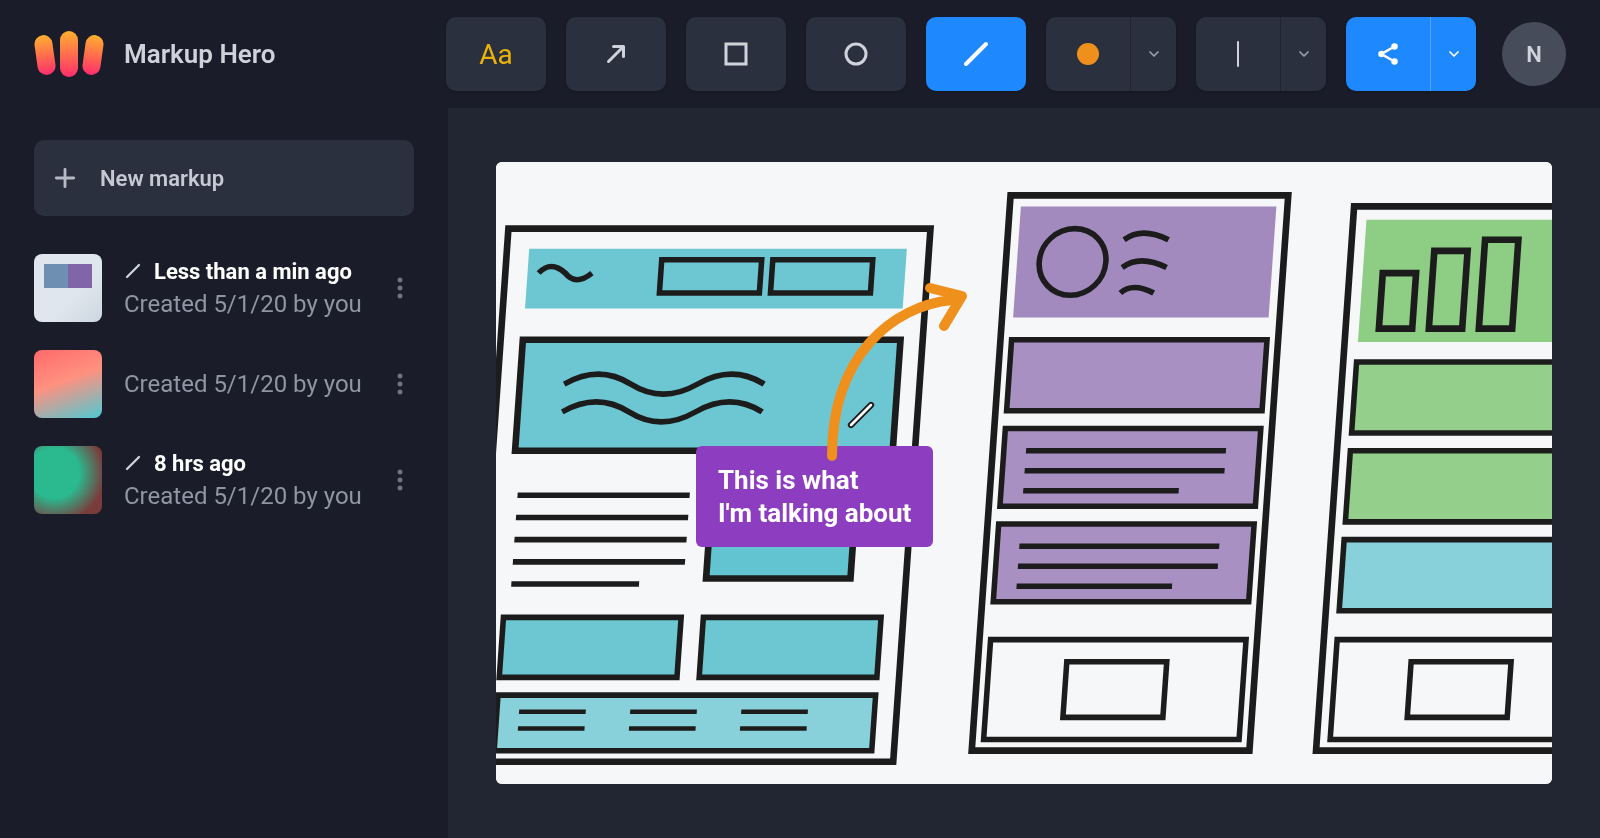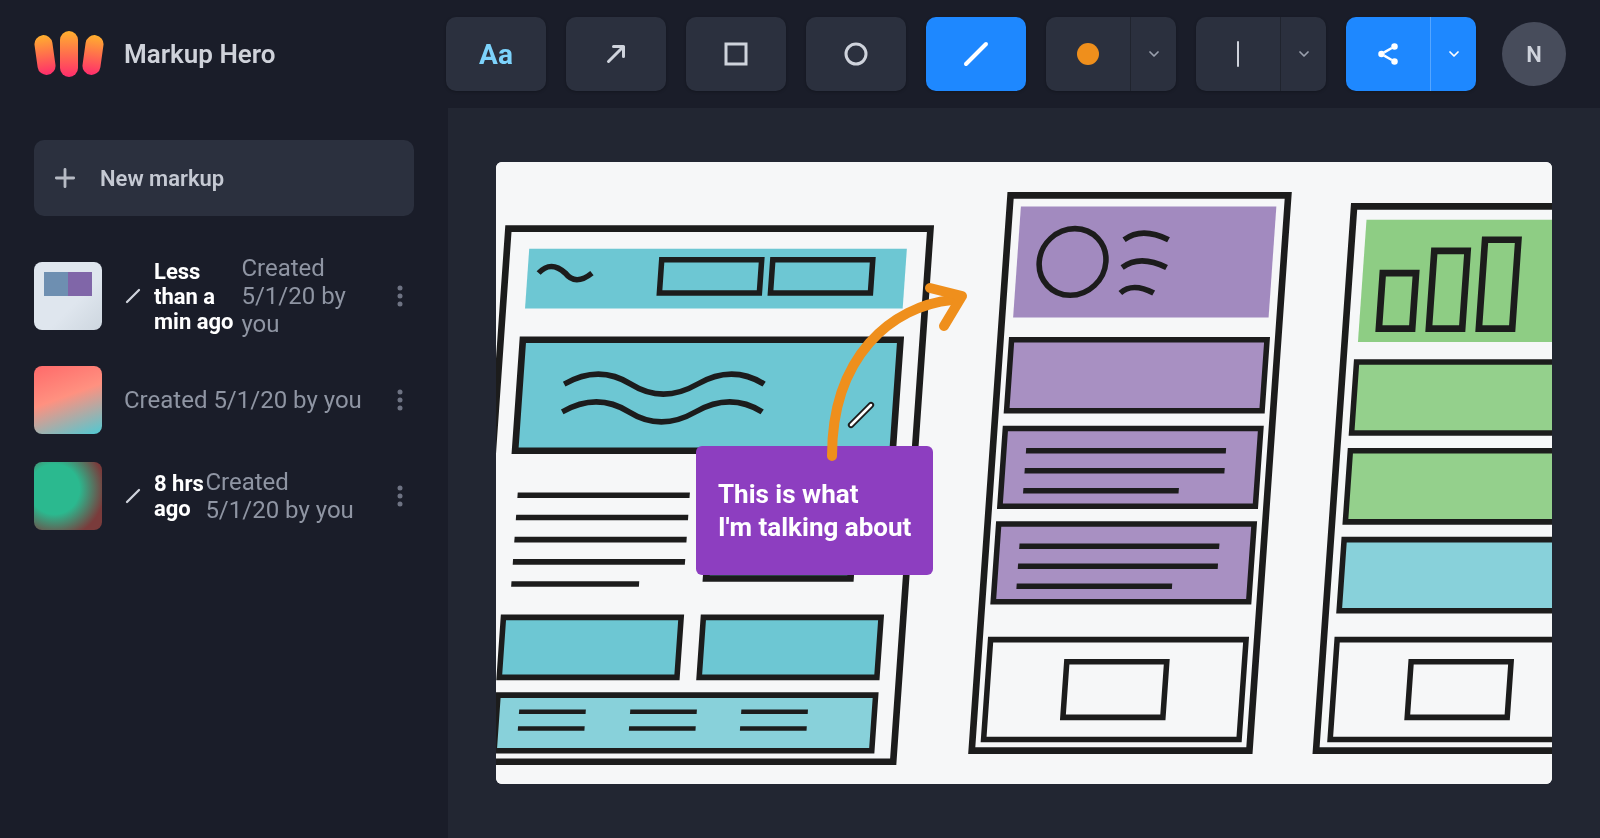--- a/index.html
+++ b/index.html
@@ -49,21 +49,21 @@
   .new-markup svg{opacity:.85}
 
   .tabs{display:flex;gap:38px;border-bottom:2px solid var(--divider)}
   .tab{padding:0 0 18px 0;font-size:24px;font-weight:700;color:var(--text-dim);cursor:pointer;position:relative}
   .tab.active{color:#ffffff}
   .tab.active::after{content:"";position:absolute;left:0;right:0;bottom:-2px;height:4px;background:#ffffff}
 
   .markup-list{display:flex;flex-direction:column;gap:28px;margin-top:6px}
   .markup-item{display:flex;align-items:center;gap:22px;cursor:pointer}
   .thumb{width:68px;height:68px;border-radius:8px;background:#3a3f4d;flex-shrink:0;overflow:hidden;position:relative}
-  .mi-body{flex:1;display:flex;flex-direction:row;min-width:0}
+  .mi-body{flex:1;display:flex;flex-direction:column;gap:6px;min-width:0}
   .mi-title{display:flex;align-items:center;gap:12px;font-size:22px;font-weight:700;color:#ffffff}
   .mi-title svg{flex-shrink:0}
   .mi-sub{font-size:24px;color:var(--text-dim)}
   .mi-menu{width:28px;height:40px;display:flex;align-items:center;justify-content:center;cursor:pointer}
   .mi-menu svg circle{fill:#6e7383}
 
   
   .thumb.a{background:linear-gradient(135deg,#dfe6ee 60%,#cdd6df 100%)}
   .thumb.a::before{content:"";position:absolute;inset:10px 34px 34px 10px;background:#6e8fb1}
   .thumb.a::after{content:"";position:absolute;inset:10px 10px 34px 34px;background:#8066a8}
@@ -71,21 +71,21 @@
   .thumb.c{background:radial-gradient(circle at 30% 40%,#2bb98f 0%,#2bb98f 40%,#7a3b3b 80%)}
   .thumb.d{background:linear-gradient(#f2f4f6 0 30%,#ffffff 30% 100%)}
   .thumb.d::before{content:"";position:absolute;left:14px;top:30px;width:14px;height:24px;background:#1aa6a0;box-shadow:20px 0 0 #1aa6a0}
 
   
   .canvas-wrap{flex:1;background:var(--panel);padding:54px 48px;overflow:hidden}
   .canvas{width:100%;height:100%;border-radius:6px;overflow:hidden;position:relative;background:var(--canvas-bg)}
   .canvas svg.art{position:absolute;inset:0;width:100%;height:100%}
 
   .annotation{position:absolute;left:200px;top:280px;display:flex;flex-direction:column;align-items:flex-start}
-  .ann-box{background:var(--purple);color:#ffffff;padding:32px 22px;border-radius:6px;font-weight:700;font-size:26px;
+  .ann-box{background:var(--purple);color:#ffffff;padding:18px 22px;border-radius:6px;font-weight:700;font-size:26px;
     line-height:1.25;white-space:pre;margin-top:4px}
   .ann-pen{position:absolute;left:150px;top:-42px}
   .ann-arrow{position:absolute;left:116px;top:-166px;pointer-events:none}
 </style>
 </head>
 <body>
 
 <div class="topbar">
   <div class="brand">
     <svg class="brand-logo" viewBox="0 0 70 46">
@@ -97,21 +97,21 @@
       </defs>
       <rect x="2" y="4" width="18" height="40" rx="9" fill="url(#lg)" transform="rotate(-8 11 24)"></rect>
       <rect x="26" y="0" width="18" height="46" rx="9" fill="url(#lg)"></rect>
       <rect x="50" y="4" width="18" height="40" rx="9" fill="url(#lg)" transform="rotate(8 59 24)"></rect>
     </svg>
     <span class="brand-name">Markup Hero</span>
   </div>
 
   <div class="toolbar">
     <div class="tool-btn">
-      <span style="font-size:28px;font-weight:700;color:#7dd3fc">Aa</span>
+      <span style="font-size:28px;font-weight:400;color:#eab308">Aa</span>
     </div>
     <div class="tool-btn">
       <svg width="30" height="30" viewBox="0 0 24 24">
         <path d="M6 18 L18 6 M10 6 H18 V14" stroke="#cfd3dc" stroke-width="2.4" fill="none" stroke-linecap="round" stroke-linejoin="round"></path>
       </svg>
     </div>
     <div class="tool-btn">
       <svg width="30" height="30" viewBox="0 0 24 24">
         <rect x="4" y="4" width="16" height="16" stroke="#cfd3dc" stroke-width="2.4" fill="none"></rect>
       </svg>

